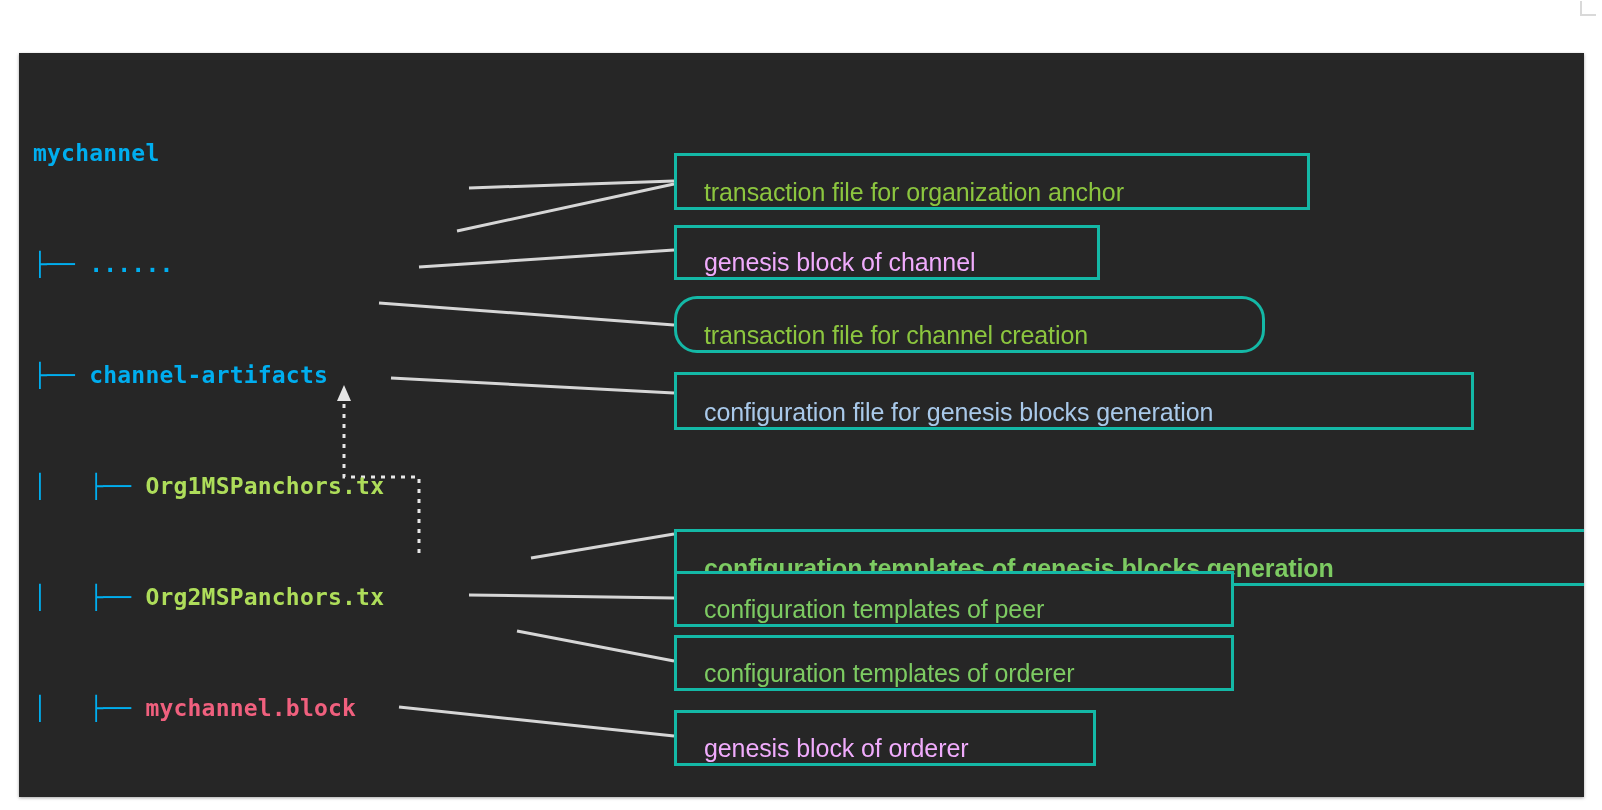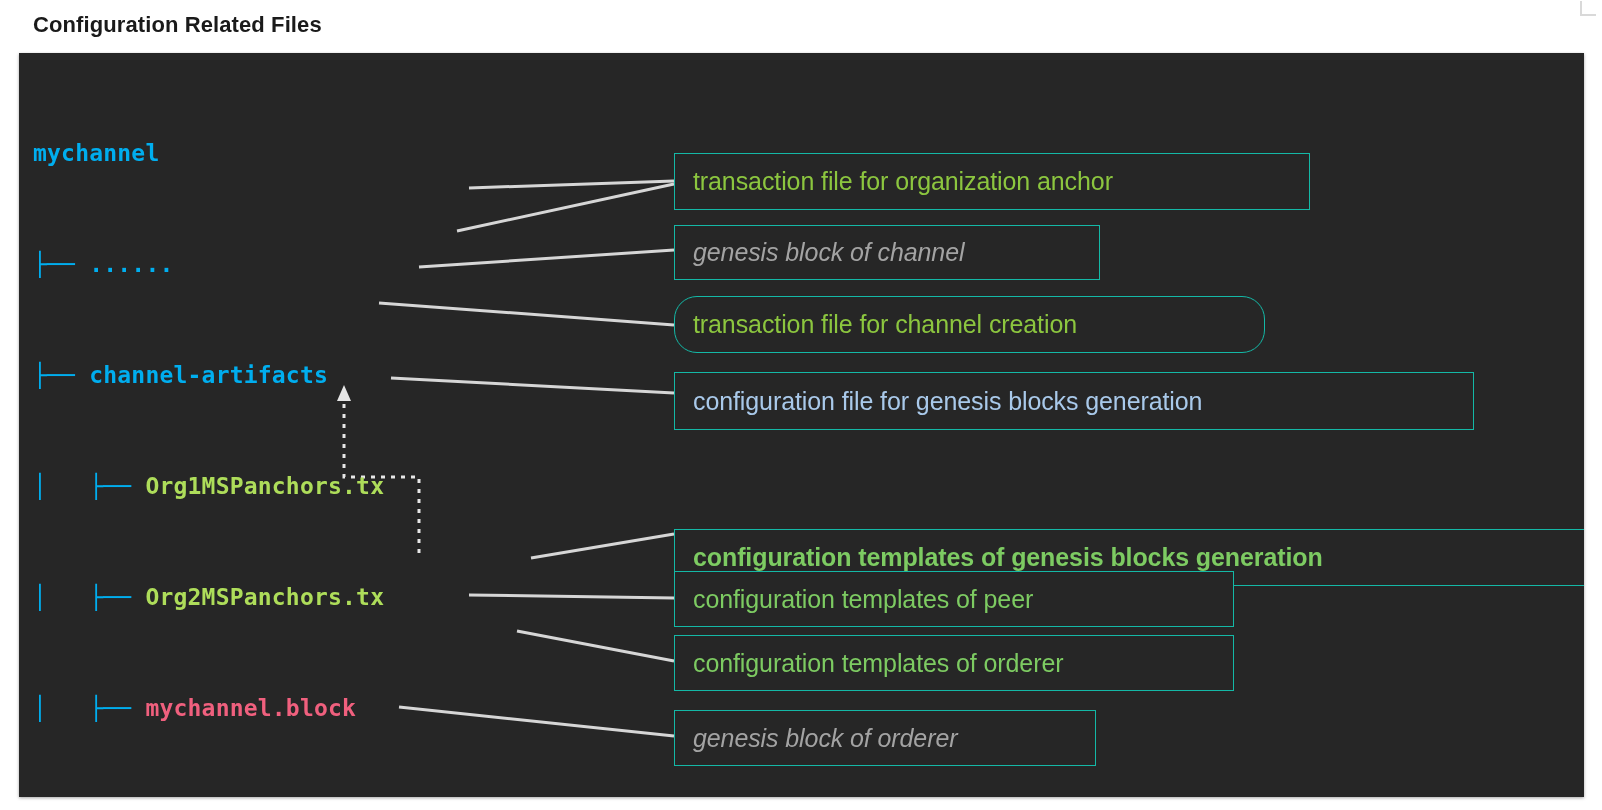--- a/index.html
+++ b/index.html
@@ -76,51 +76,50 @@
   .dir{ color: #00AEEF; }
   .dots { color: #00AEEF; }
   .f-green { color: #AEDD5A; }
   .f-pink  { color: #F0607E; }      
 
   
   .note {
     position: absolute;
     box-sizing: border-box;
     background: #262626;
-    border: 1px solid #14b8a6;
+    border: 3px solid #14b8a6;
     display: flex;
-    align-items: center;
-    padding-left: 18px;
+    align-items: flex-end;
+    padding-left: 27px;
     font-family: "Liberation Sans", sans-serif;
     font-size: 25px;
     white-space: nowrap;
     letter-spacing: -0.1px;
   }
   .note-green  { color: #8CC63F; }
   .note-green2 { color: #7DCB62; }
-  .note-pink   { color: #a3a3a3; font-style: italic; }
+  .note-pink   { color: #f0abfc; }
   .note-blue   { color: #A9C9EA; margin-top: 8px; }
 
   
   .connectors {
     position: absolute;
     left: 0; top: 0;
     width: 1565px;
     height: 744px;
     pointer-events: none;
   }
 </style>
 </head>
 <body>
 
 <div id="root">
 
   <div class="corner-mark"></div>
 
-  <div class="fig-title">Configuration Related Files</div>
 
   <div class="panel">
 
     <svg class="connectors" viewBox="0 0 1565 744" preserveAspectRatio="none">
 
       <line x1="450" y1="135" x2="655" y2="128" stroke="#d6d6d6" stroke-width="3"></line>
 
       <line x1="438" y1="178" x2="655" y2="131" stroke="#d6d6d6" stroke-width="3"></line>
 
       <line x1="400" y1="214" x2="655" y2="197" stroke="#d6d6d6" stroke-width="3"></line>

